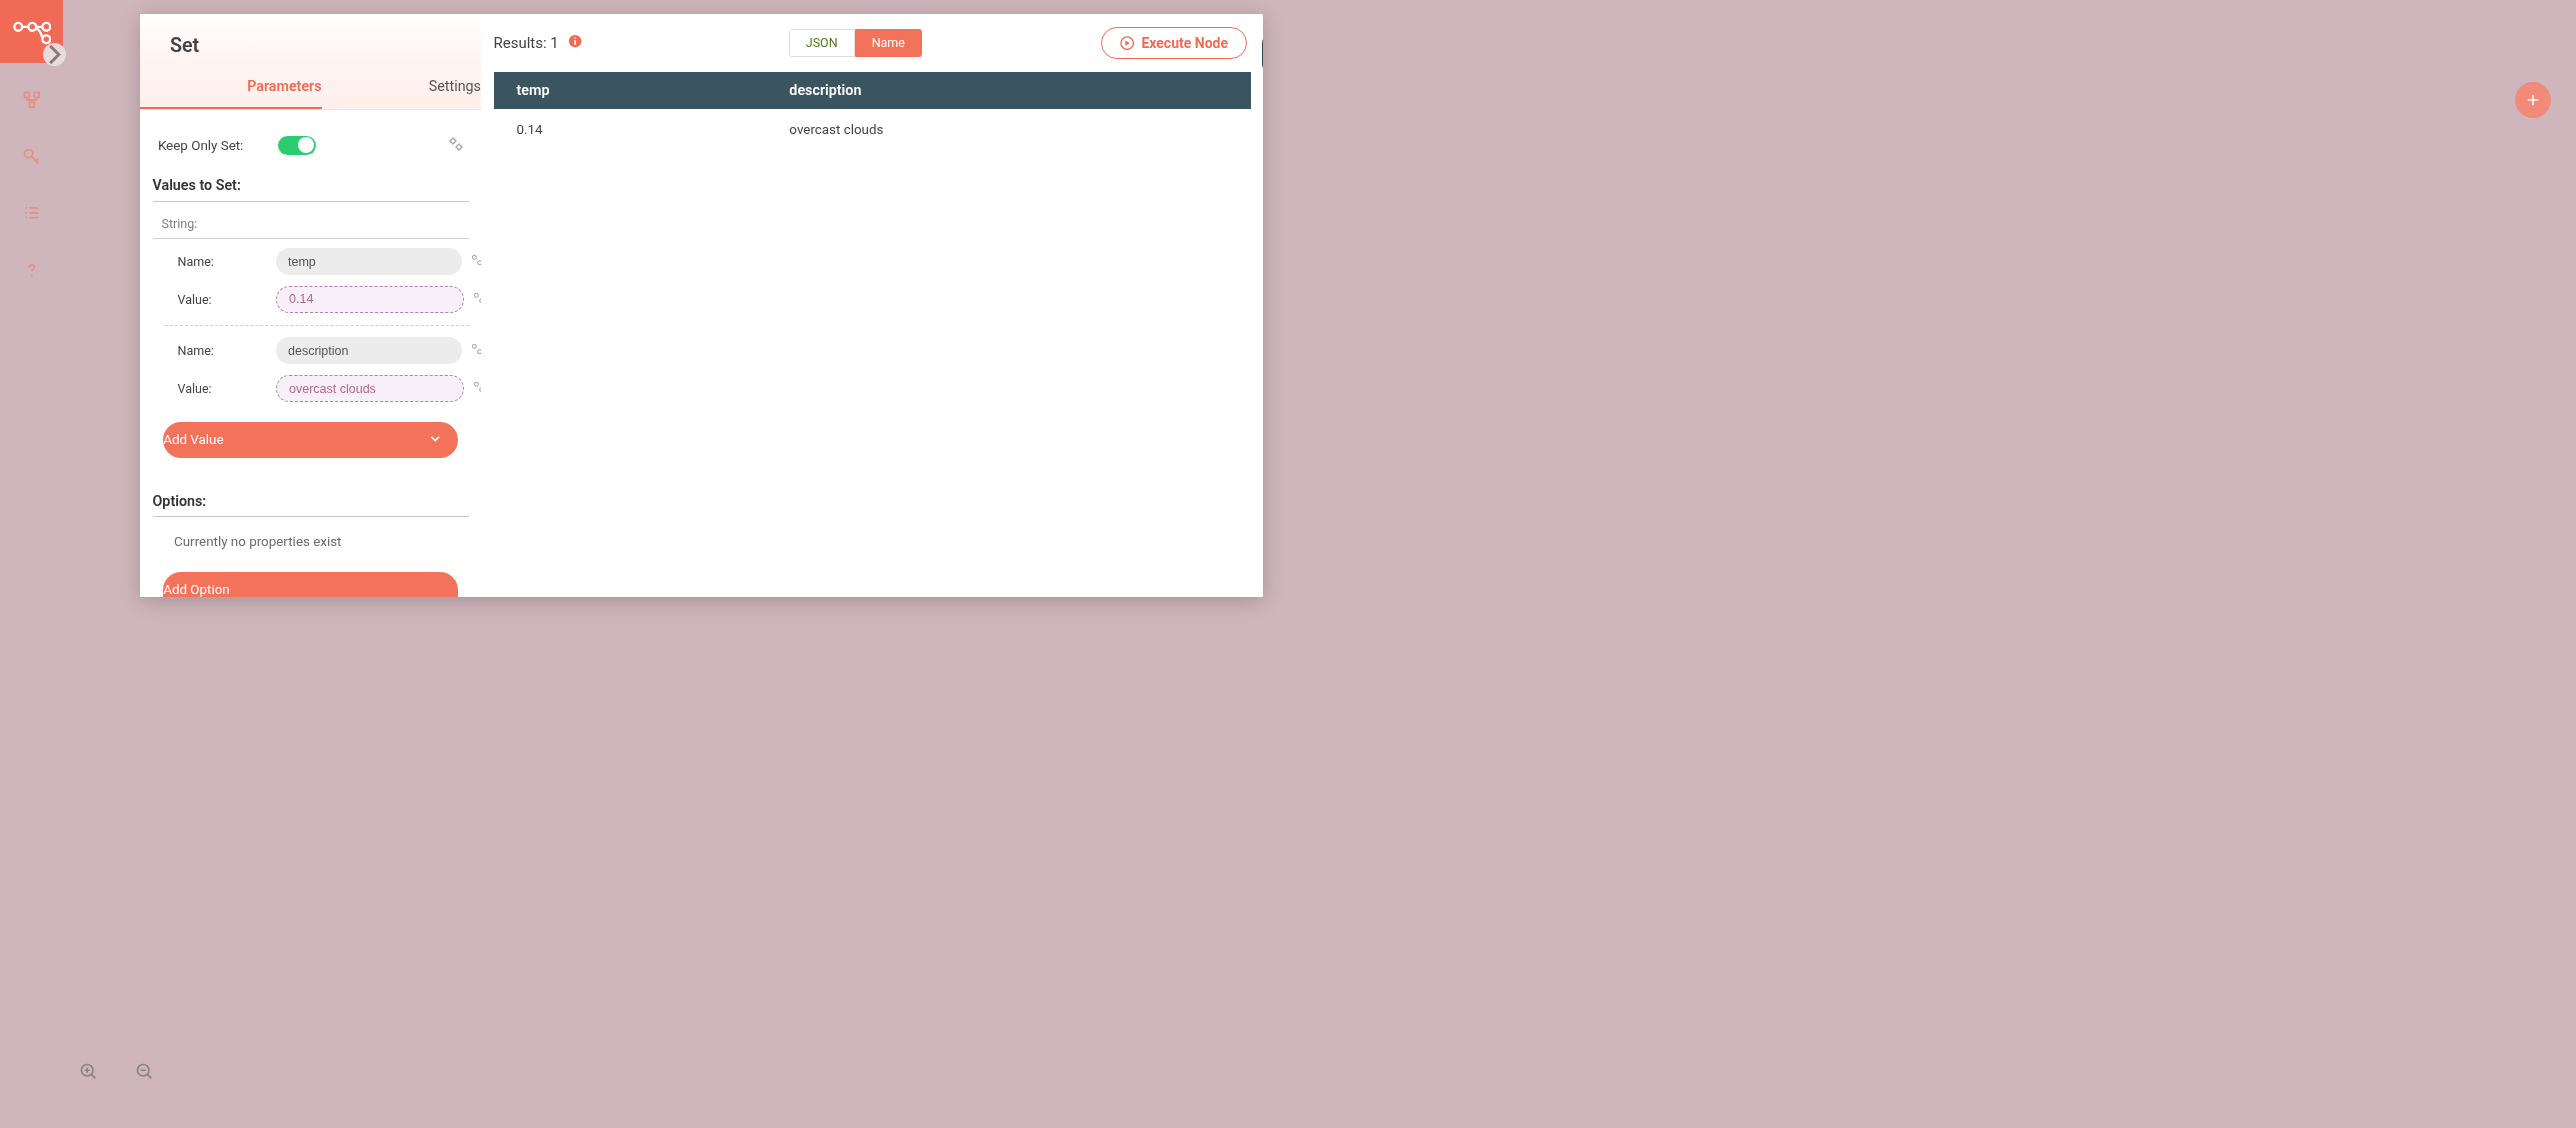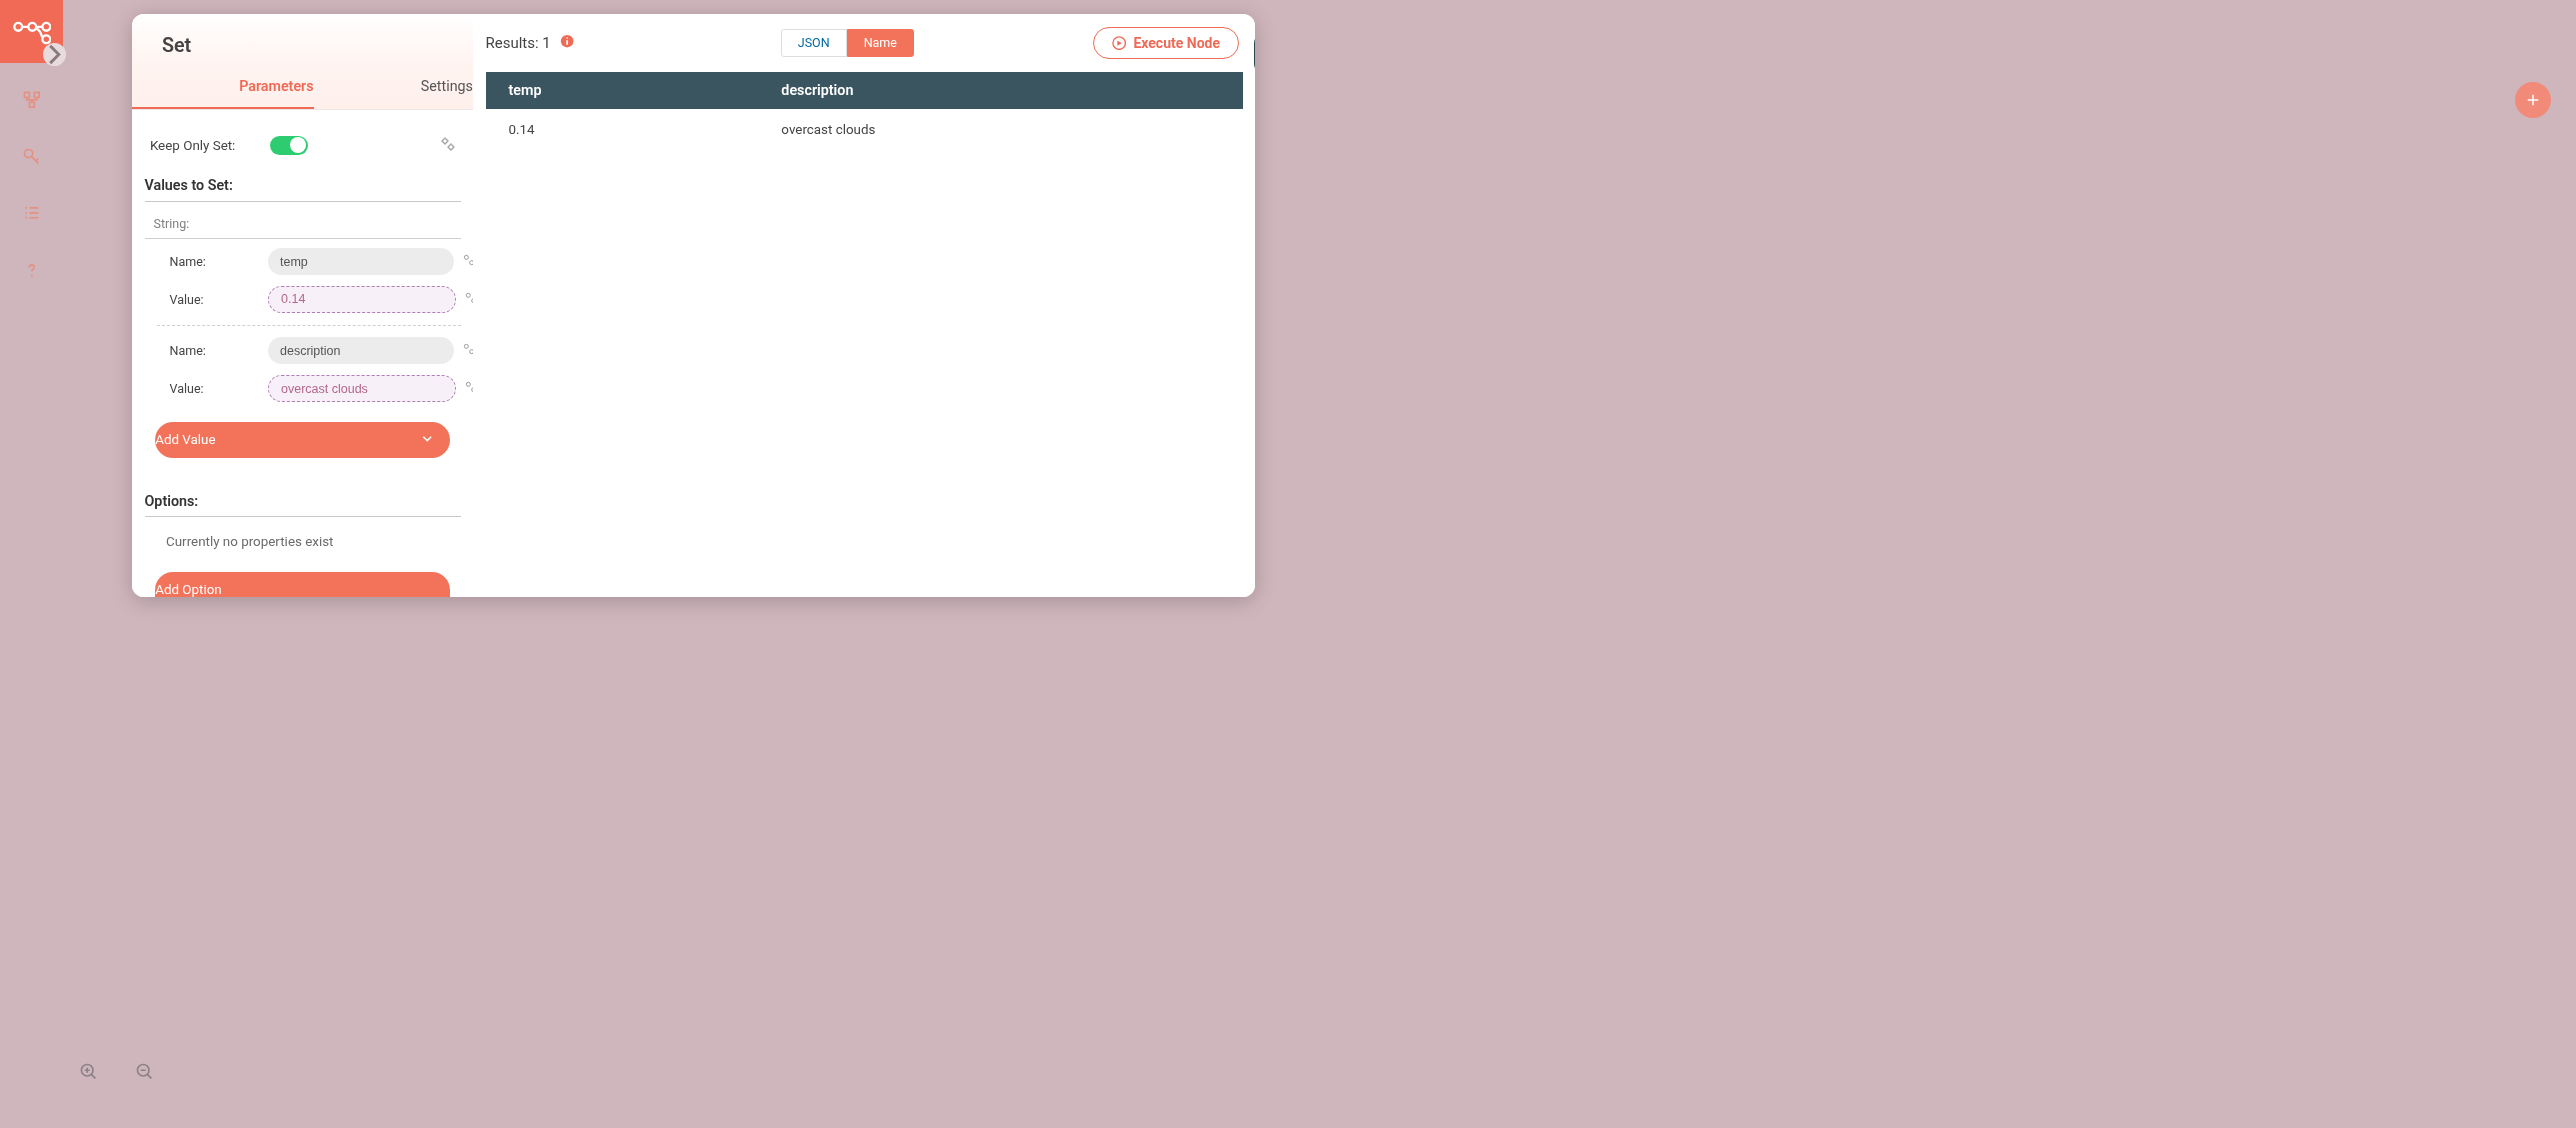--- a/index.html
+++ b/index.html
@@ -29,22 +29,22 @@
   background:#f28a79; display:flex; align-items:center; justify-content:center; color:#fff;
 }
 
 .bg-zoom {
   position:absolute; left:79px; bottom:43px; display:flex; gap:36px; color:#8c8088;
 }
 .bg-zoom svg{width:19.7px;height:19.7px;}
 
 
 .modal {
-  position:absolute; left:132px; top:14.3px; width:1123px; height:583px;
-  background:#fff; border-radius:12px; display:flex; box-shadow:0 3.6px 21.5px rgba(0,0,0,0.2);
+  position:absolute; left:140px; top:14.3px; width:1123px; height:583px;
+  background:#fff; border-radius:2px; display:flex; box-shadow:0 3.6px 21.5px rgba(0,0,0,0.2);
   overflow:hidden;
 }
 .left-panel { width:341px; border-right:0; display:flex; flex-direction:column; background:#fff; }
 .title {
   padding:19.7px 30px 5.4px 30px; font-size:19.7px; font-weight:600; color:#444;
   background:linear-gradient(#fff,#fff4f1);
 }
 .tabs {
   display:flex; background:linear-gradient(#fff4f1,#fff0ec); border-bottom:0.9px solid #e8e8e8;
 }
@@ -90,21 +90,21 @@
 
 .right-panel{flex:1;background:#fff;display:flex;flex-direction:column;padding:12.5px 0 0 0;overflow:hidden;}
 .rp-header{display:flex;align-items:center;padding:0 16px 12.5px 12.5px;}
 .rp-results{font-size:15px;color:#444;}
 .rp-info{margin-left:9px;color:#f06a55;}
 .rp-info svg{width:14.3px;height:14.3px;}
 .seg{
   margin-left:auto;margin-right:179px;display:flex;align-items:center;
 }
 .seg-btn{
-  padding:5.4px 16px;font-size:12.5px;border:0.9px solid #ddd;background:#fff;color:#0369a1;cursor:pointer;
+  padding:5.4px 16px;font-size:12.5px;border:0.9px solid #ddd;background:#fff;color:#4d7c0f;cursor:pointer;
 }
 .seg-btn:first-child{border-radius:2.7px 0 0 2.7px;}
 .seg-btn:last-child{border-radius:0 2.7px 2.7px 0;}
 .seg-btn.active{background:#f3735a;color:#fff;border-color:#f3735a;}
 .exec-btn{
   display:flex;align-items:center;gap:7.2px;border:1.3px solid #f06a55;color:#f06a55;
   padding:7.2px 18px;border-radius:18px;font-size:14px;font-weight:700;cursor:pointer;background:#fff;
 }
 .exec-btn svg{width:14.3px;height:14.3px;}
 .close-btn{

